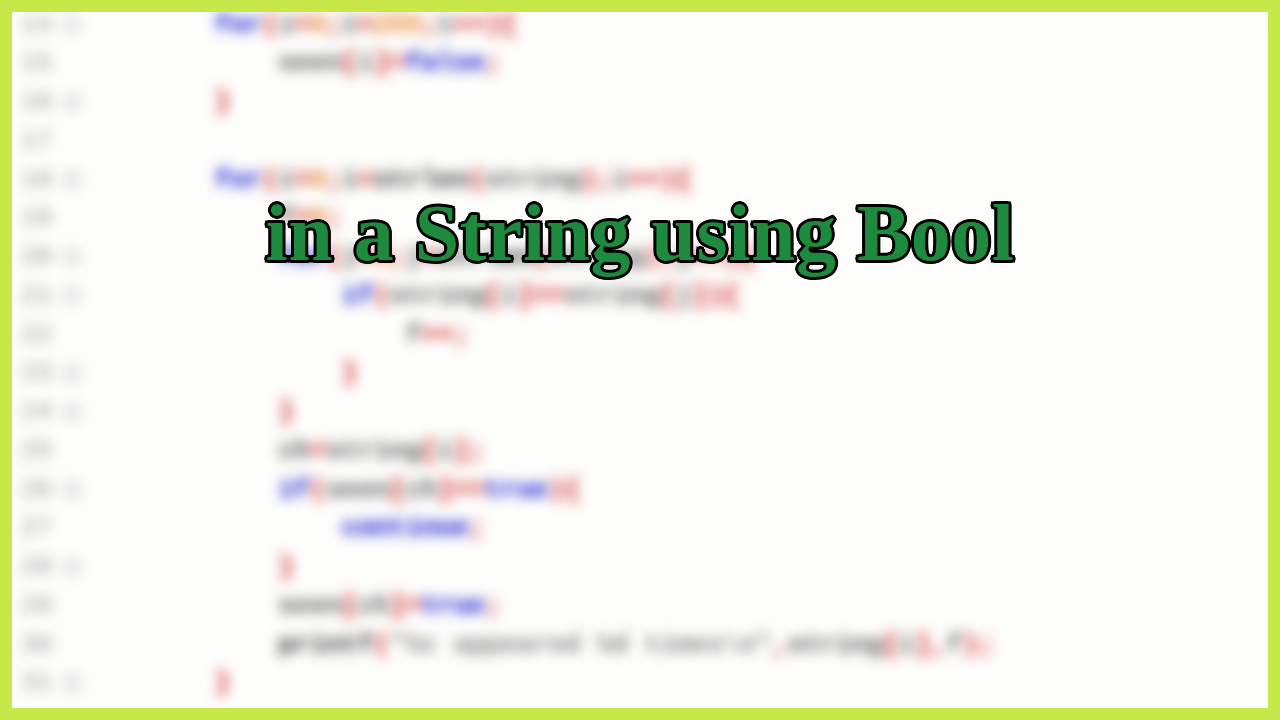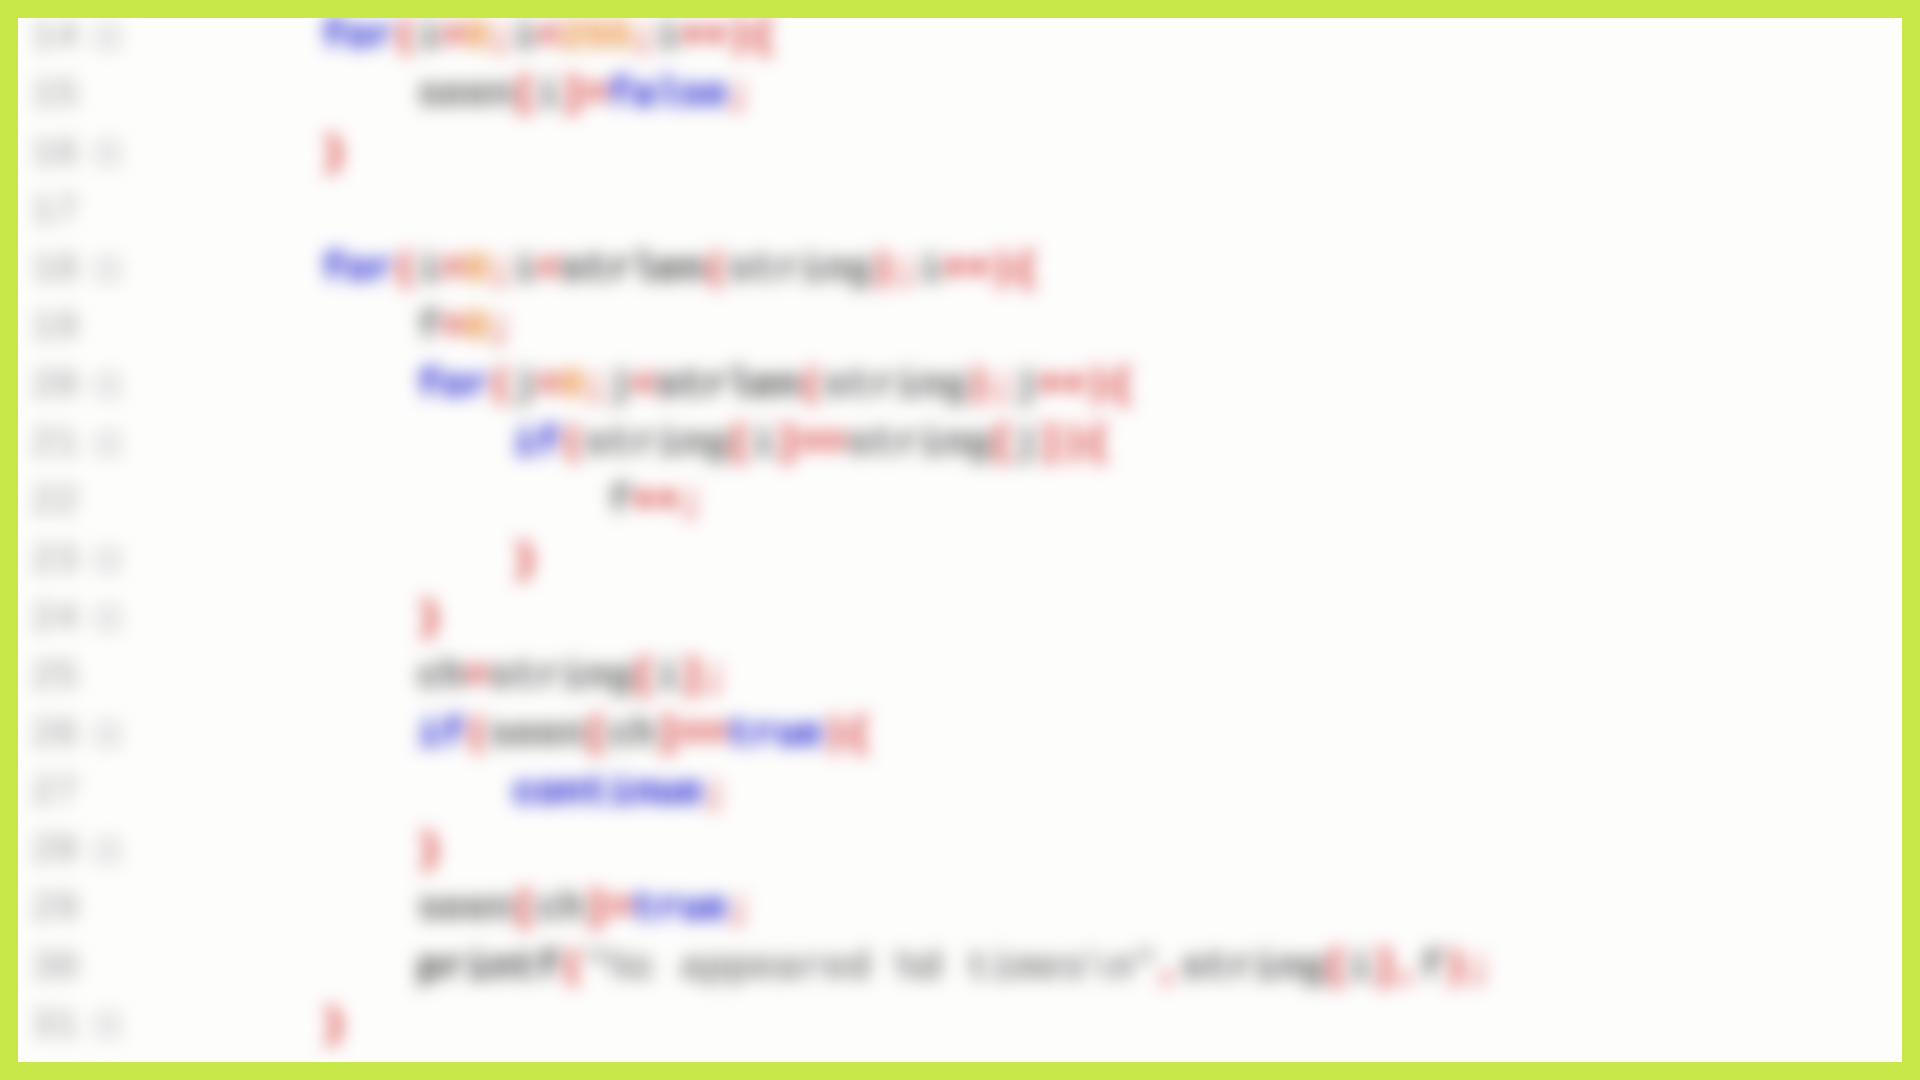--- a/index.html
+++ b/index.html
@@ -199,15 +199,16 @@
       <div class="code-line">
         <div class="ln">31</div>
         <div class="gutter">
           <div class="mark"></div>
         </div>
         <div class="code"><span>        </span><span class="op">}</span></div>
       </div>
     </div>
 
   <div class="title-overlay">
+    <div class="title-line t-green">in a String using Bool</div>
   </div>
 
 </div>
 
 </body></html>

